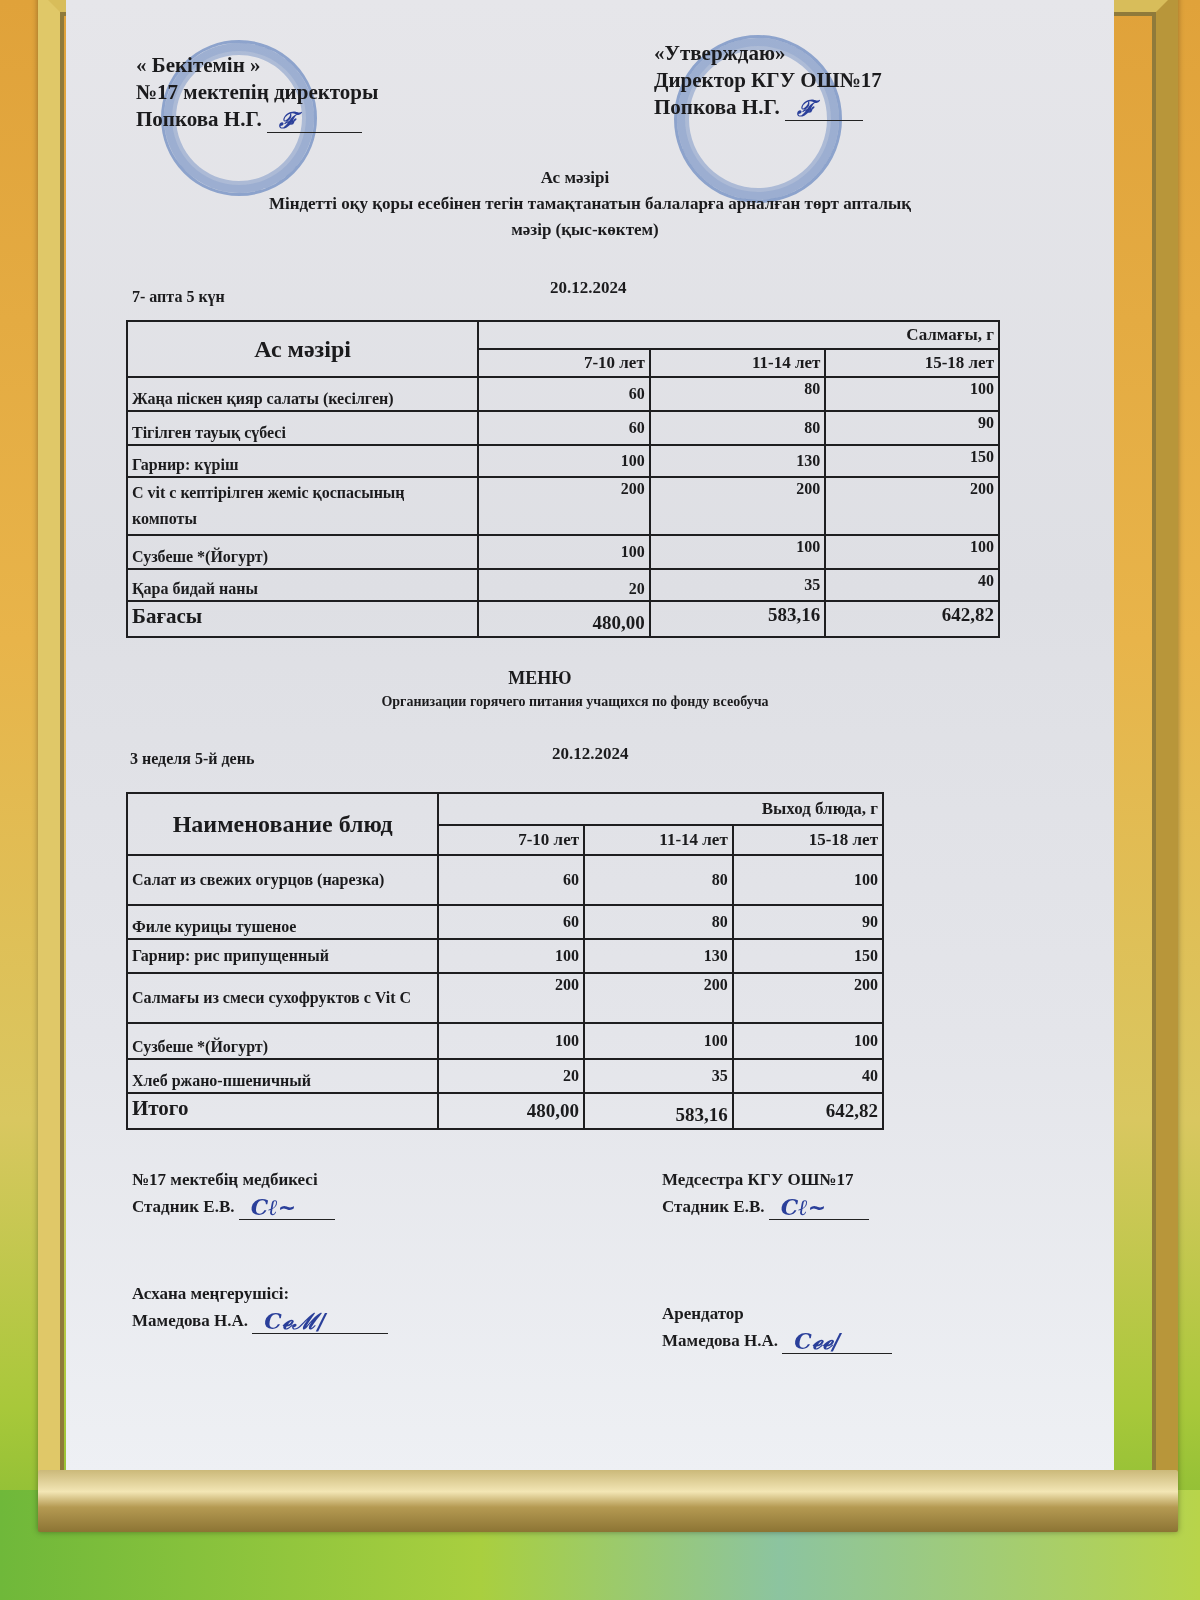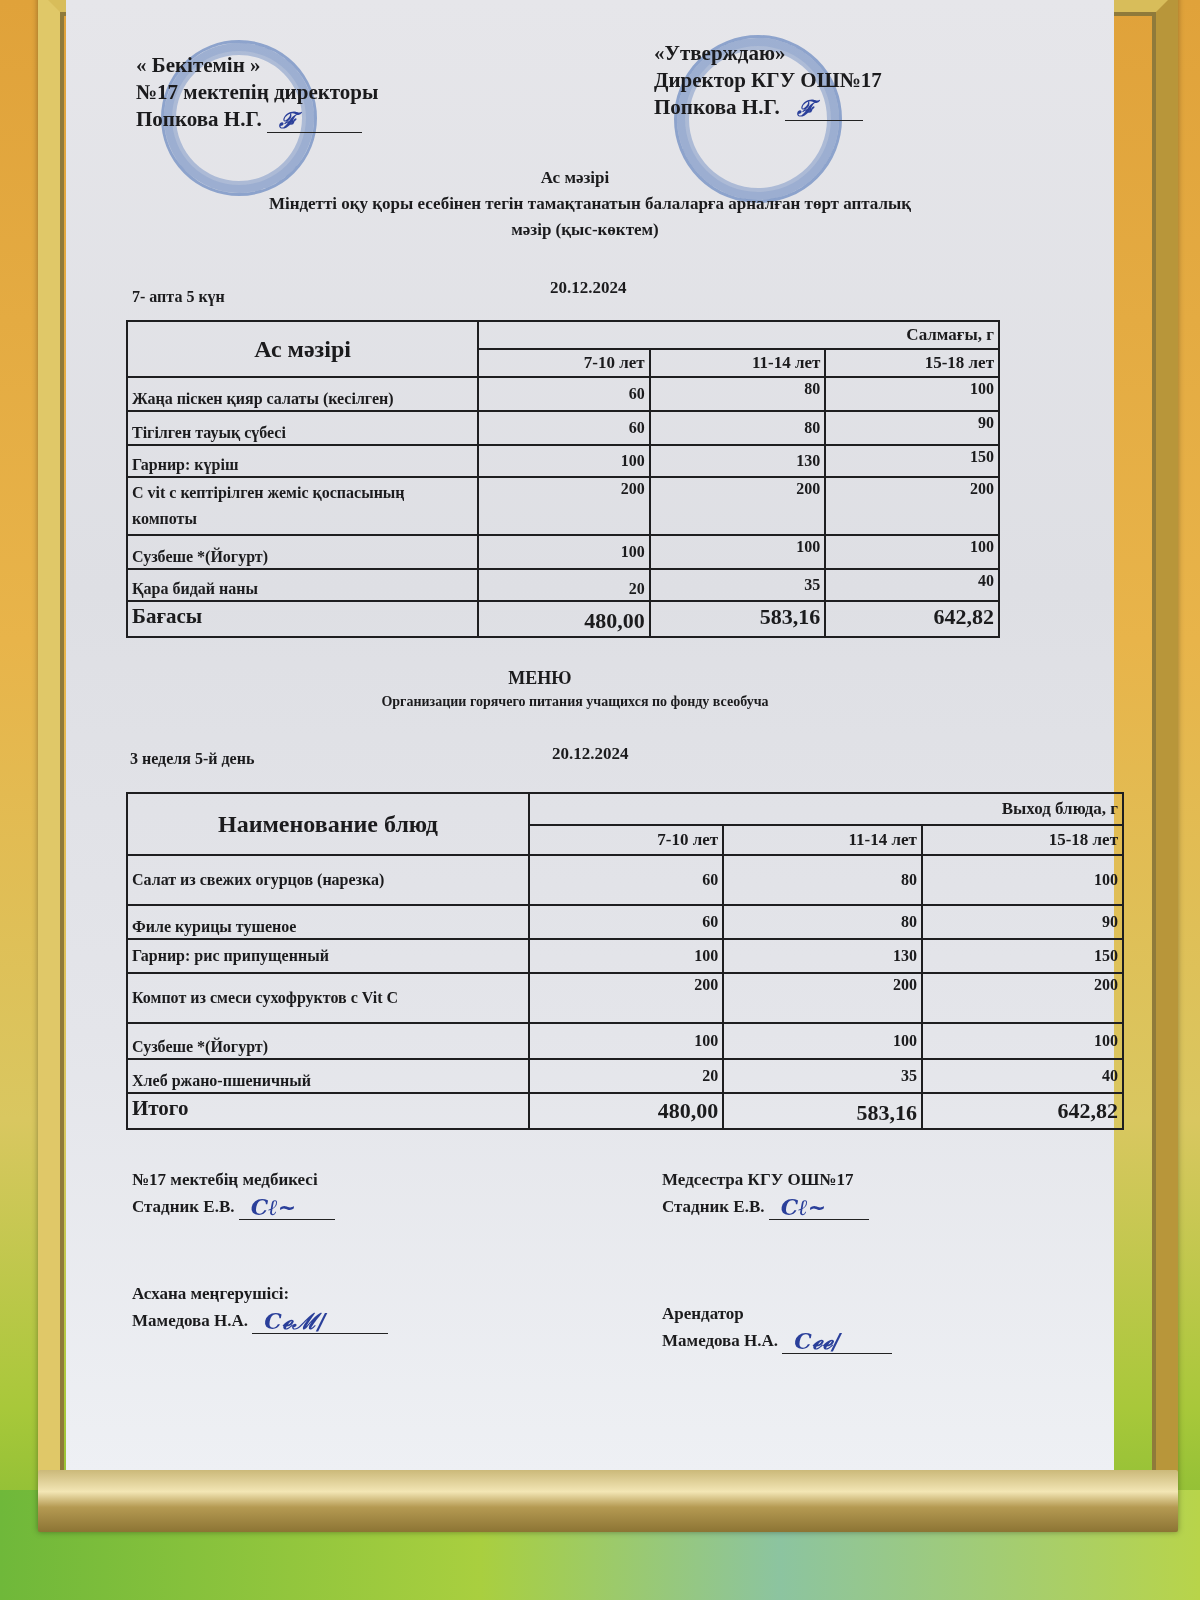--- a/index.html
+++ b/index.html
@@ -34,21 +34,21 @@
   }
   .approve { position:absolute; font-weight:bold; font-size:21px; line-height:27px; }
   .center { position:absolute; left:0; right:0; text-align:center; font-weight:bold; }
   .sigline { display:inline-block; border-bottom:1.5px solid #222; width:92px; height:18px; vertical-align:bottom; position:relative; }
   .sig { position:absolute; left:12px; bottom:-2px; color:#2a3f9a; font-style:italic; font-size:22px; font-family:"DejaVu Serif", serif; }
   table.menu { position:absolute; border-collapse:collapse; font-weight:bold; }
   table.menu td { border:2px solid #1e1e20; padding:2px 4px; font-size:16px; vertical-align:top; }
   table.menu td.num { text-align:right; }
   table.menu td.hdr-big { font-size:24px; text-align:center; vertical-align:middle; }
   table.menu td.hdr { text-align:right; font-size:17px; vertical-align:middle; }
-  table.menu tr.total td { font-size:22px; }
+  table.menu tr.total td { font-size:19px; }
   table.menu tr.total td.lbl { font-size:21px; }
   .sign-block { position:absolute; font-weight:bold; font-size:17px; line-height:27px; }
 </style>
 </head>
 <body>
 
 <div class="wall-green"></div>
 <div class="frame"></div>
 
 <div class="paper">
@@ -140,21 +140,21 @@
       <td class="num">642,82</td>
     </tr>
   </tbody>
     </table>
 
   <div class="center" style="top:668px;font-size:18px;left:-100px;">МЕНЮ</div>
   <div class="center" style="top:694px;font-size:14px;left:-30px;">Организации горячего питания учащихся по фонду всеобуча</div>
   <div style="position:absolute;left:64px;top:750px;font-weight:bold;font-size:16px;">3 неделя  5-й день</div>
   <div style="position:absolute;left:486px;top:744px;font-weight:bold;font-size:17px;">20.12.2024</div>
 
-  <table class="menu" style="left:60px;top:792px;width:998px;">
+  <table class="menu" style="left:60px;top:792px;width:758px;">
     <colgroup>
         <col style="width:356px">
         <col style="width:172px">
         <col style="width:176px">
         <col style="width:178px">
       </colgroup>
     <tbody>
         <tr style="height:32px;">
       <td class="hdr-big" rowspan="2">Наименование блюд</td>
       <td class="hdr" colspan="3">Выход блюда, г</td>
@@ -176,21 +176,21 @@
       <td class="num" style="vertical-align:middle;">80</td>
       <td class="num" style="vertical-align:middle;">90</td>
     </tr>
     <tr style="height:34px;">
       <td style="vertical-align:middle;">Гарнир: рис припущенный</td>
       <td class="num" style="vertical-align:middle;">100</td>
       <td class="num" style="vertical-align:middle;">130</td>
       <td class="num" style="vertical-align:middle;">150</td>
     </tr>
     <tr style="height:50px;">
-      <td style="vertical-align:middle;">Компот из смеси сухофруктов с Vit C</td>
+      <td style="vertical-align:middle;">Салмағы из смеси сухофруктов с Vit C</td>
       <td class="num">200</td>
       <td class="num">200</td>
       <td class="num">200</td>
     </tr>
     <tr style="height:36px;">
       <td style="vertical-align:bottom;">Сузбеше *(Йогурт)</td>
       <td class="num" style="vertical-align:middle;">100</td>
       <td class="num" style="vertical-align:middle;">100</td>
       <td class="num" style="vertical-align:middle;">100</td>
     </tr>

